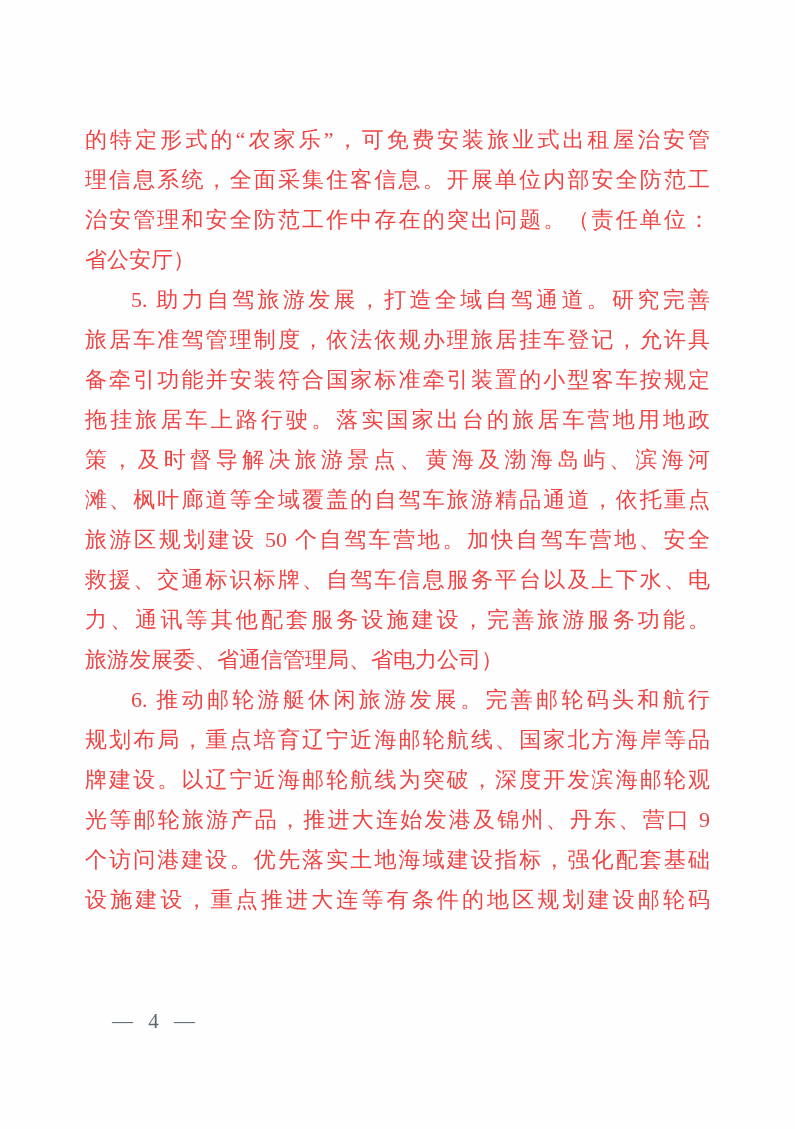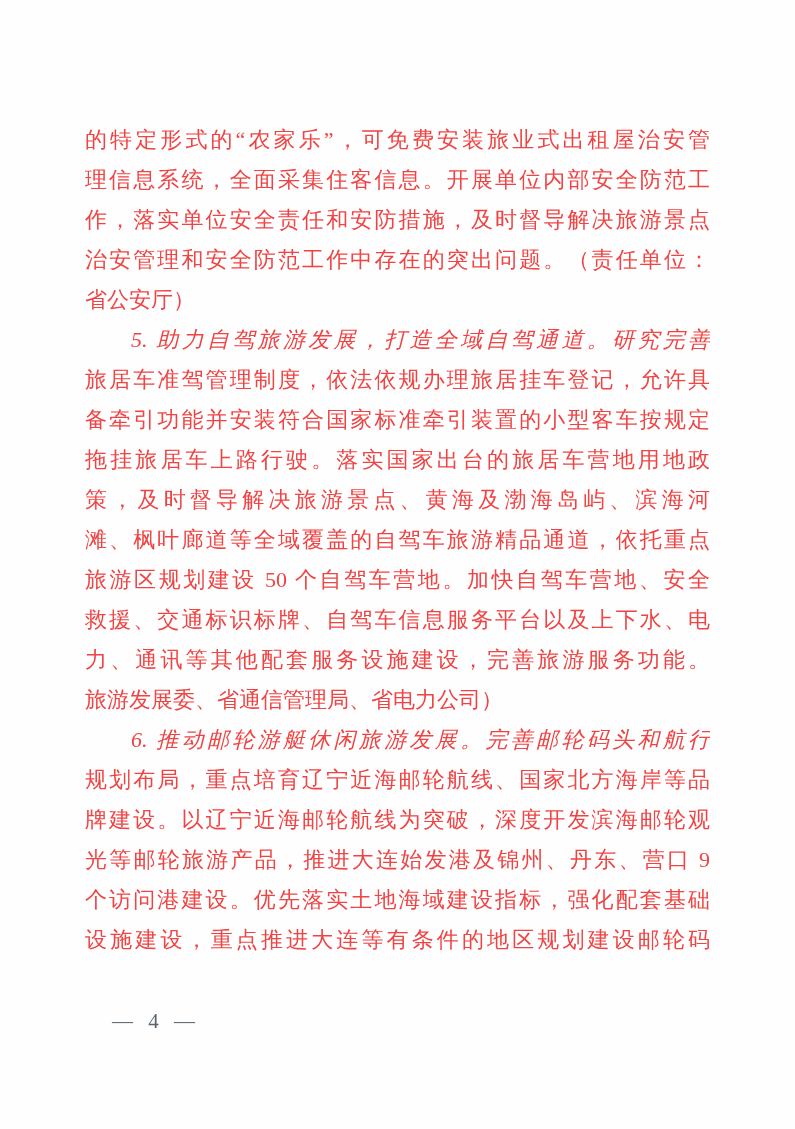--- a/index.html
+++ b/index.html
@@ -30,40 +30,38 @@
     text-align: justify;
     text-align-last: justify;
     text-justify: inter-character;
   }
   .line.short {
     text-align: center;
     text-align-last: left;
   }
   .line.indent {
     text-indent: 46px;
-    font-style: italic;
   }
   .footer {
     position: absolute;
     left: 112px;
     top: 1006px;
     font-size: 21px;
     line-height: 30px;
     color: #5a666d;
     letter-spacing: 5px;
   }
 </style>
 </head>
 <body>
 
 <div class="page">
   <div class="doc-body">
     <div class="line">的特定形式的“农家乐”，可免费安装旅业式出租屋治安管</div>
     <div class="line">理信息系统，全面采集住客信息。开展单位内部安全防范工</div>
-    <div class="line">作，落实单位安全责任和安防措施，及时督导解决旅游景点</div>
     <div class="line">治安管理和安全防范工作中存在的突出问题。（责任单位：</div>
     <div class="line short">省公安厅）</div>
     <div class="line indent">5. 助力自驾旅游发展，打造全域自驾通道。研究完善</div>
     <div class="line">旅居车准驾管理制度，依法依规办理旅居挂车登记，允许具</div>
     <div class="line">备牵引功能并安装符合国家标准牵引装置的小型客车按规定</div>
     <div class="line">拖挂旅居车上路行驶。落实国家出台的旅居车营地用地政</div>
     <div class="line">策，及时督导解决旅游景点、黄海及渤海岛屿、滨海河</div>
     <div class="line">滩、枫叶廊道等全域覆盖的自驾车旅游精品通道，依托重点</div>
     <div class="line">旅游区规划建设 50 个自驾车营地。加快自驾车营地、安全</div>
     <div class="line">救援、交通标识标牌、自驾车信息服务平台以及上下水、电</div>

